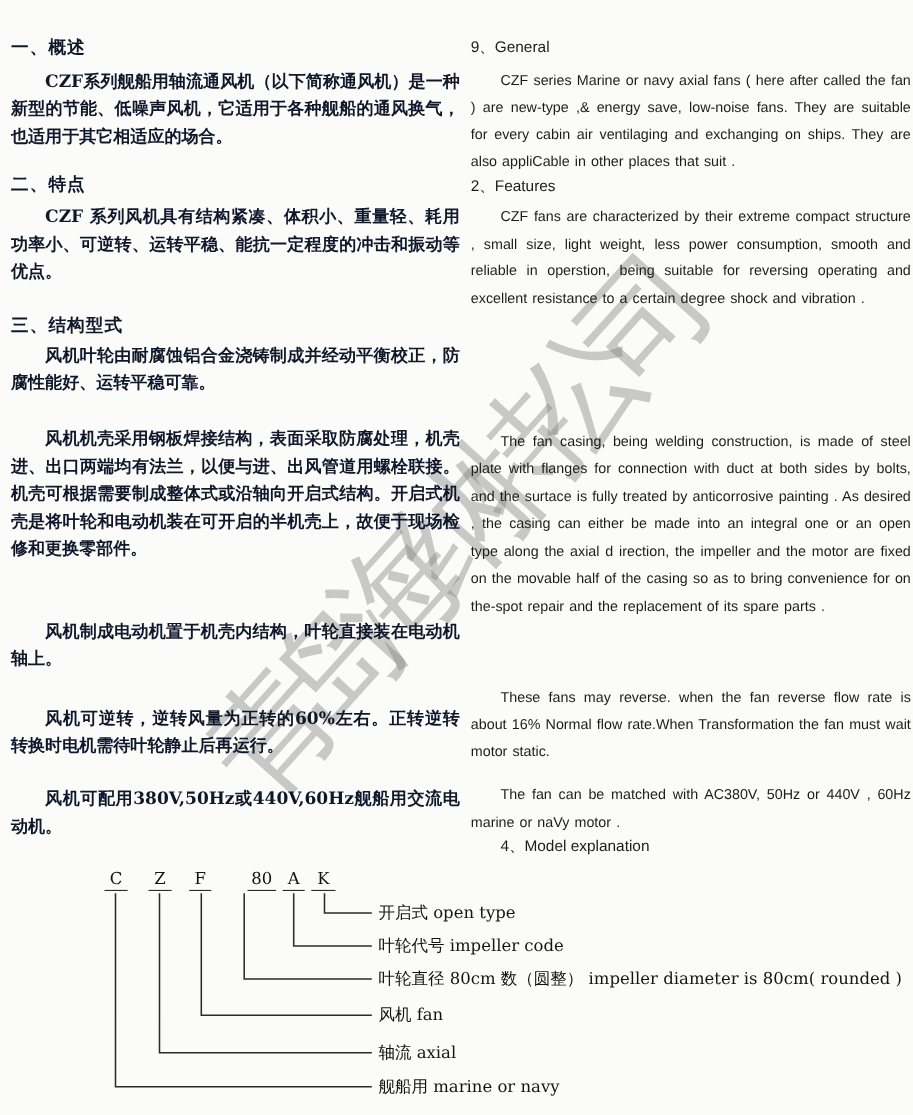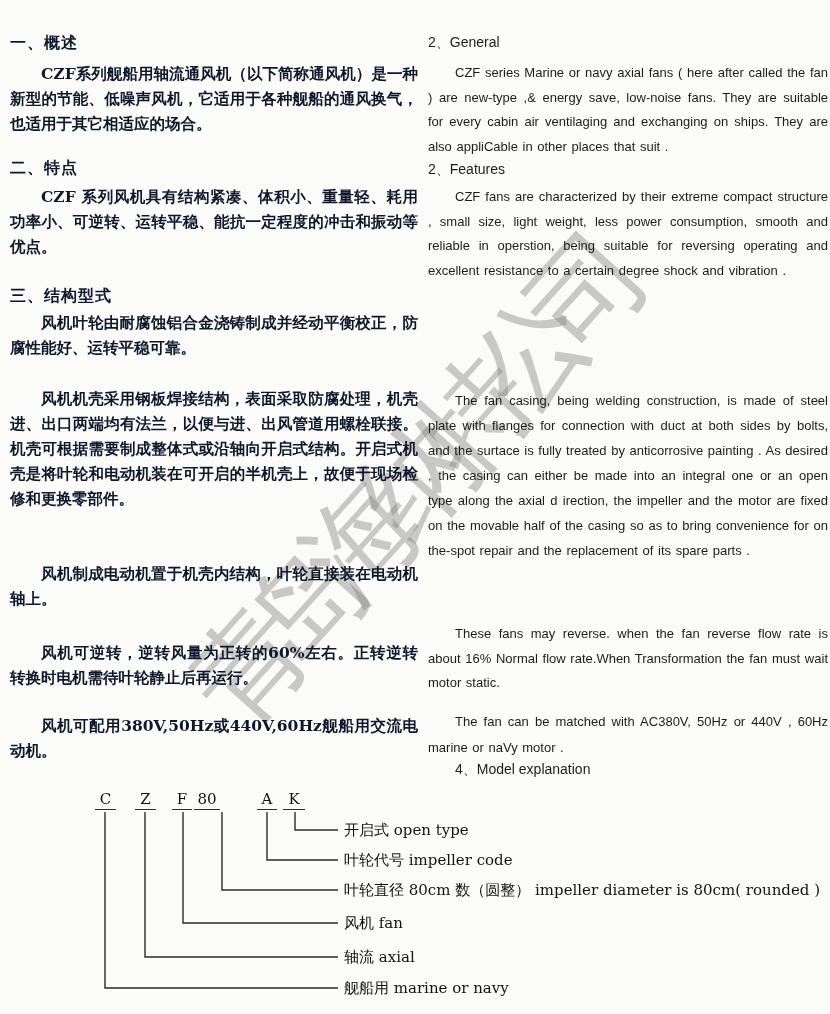--- a/index.html
+++ b/index.html
@@ -54,21 +54,21 @@
     <div class="block cn cn-p" style="top:61px">CZF系列舰船用轴流通风机（以下简称通风机）是一种新型的节能、低噪声风机，它适用于各种舰船的通风换气，也适用于其它相适应的场合。</div>
     <div class="block cn cn-h" style="top:158px">二、特点</div>
     <div class="block cn cn-p" style="top:184px">CZF 系列风机具有结构紧凑、体积小、重量轻、耗用功率小、可逆转、运转平稳、能抗一定程度的冲击和振动等优点。</div>
     <div class="block cn cn-h" style="top:286px">三、结构型式</div>
     <div class="block cn cn-p" style="top:386px">风机机壳采用钢板焊接结构，表面采取防腐处理，机壳进、出口两端均有法兰，以便与进、出风管道用螺栓联接。机壳可根据需要制成整体式或沿轴向开启式结构。开启式机壳是将叶轮和电动机装在可开启的半机壳上，故便于现场检修和更换零部件。</div>
     <div class="block cn cn-p" style="top:310px">风机叶轮由耐腐蚀铝合金浇铸制成并经动平衡校正，防腐性能好、运转平稳可靠。</div>
     <div class="block cn cn-p" style="top:561px">风机制成电动机置于机壳内结构，叶轮直接装在电动机轴上。</div>
     <div class="block cn cn-p" style="top:640px">风机可逆转，逆转风量为正转的60%左右。正转逆转转换时电机需待叶轮静止后再运行。</div>
     <div class="block cn cn-p" style="top:713px">风机可配用380V,50Hz或440V,60Hz舰船用交流电动机。</div>
 
-    <div class="block en en-h" style="top:33px">2、General</div>
+    <div class="block en en-h" style="top:33px">9、General</div>
     <div class="block en en-p" style="top:61px">CZF series Marine or navy axial fans ( here after called the fan ) are new-type ,&amp; energy save, low-noise fans. They are suitable for every cabin air ventilaging and exchanging on ships. They are also appliCable in other places that suit .</div>
     <div class="block en en-h" style="top:160px">2、Features</div>
     <div class="block en en-p" style="top:185px">CZF fans are characterized by their extreme compact structure , small  size, light weight, less power consumption, smooth and reliable in operstion, being suitable for reversing operating and excellent resistance to a certain degree shock and vibration .</div>
     <div class="block en en-p" style="top:388px; line-height:25px">The fan casing, being welding construction, is made of steel plate with flanges for connection with duct at both sides by bolts, and the surtace is fully treated by anticorrosive painting . As desired , the casing can either be made into an integral one or an open type along the axial d irection, the impeller and the motor are fixed on the movable half of the casing so as to bring convenience for on the-spot repair and the replacement of its spare parts .</div>
     <div class="block en en-p" style="top:622px">These fans may reverse. when the fan reverse flow rate is about 16% Normal flow rate.When Transformation the fan must wait motor static.</div>
     <div class="block en en-p" style="top:709px; line-height:25.5px">The fan can be matched with AC380V, 50Hz or 440V , 60Hz marine or naVy motor .</div>
     <div class="block en en-h en-h-indent" style="top:760px">4、Model explanation</div>
 
   </div>
 
@@ -79,21 +79,21 @@
       <polyline points="222,812 222,890 338,890"></polyline>
       <polyline points="183,812 183,923 338,923"></polyline>
       <polyline points="145,812 145,957 338,957"></polyline>
       <polyline points="105,812 105,988 338,988"></polyline>
     </g>
   </svg>
 
   <span class="code-letter" style="left:95px;  width:21px">C</span>
   <span class="code-letter" style="left:135px; width:21px">Z</span>
   <span class="code-letter" style="left:172px; width:20px">F</span>
-  <span class="code-letter" style="left:194px; width:26px">80</span>
+  <span class="code-letter" style="left:225px; width:26px">80</span>
   <span class="code-letter" style="left:257px; width:20px">A</span>
   <span class="code-letter" style="left:283px; width:22px">K</span>
 
   <div class="diagram-label" style="top:830px">开启式 open type</div>
   <div class="diagram-label" style="top:860px">叶轮代号 impeller code</div>
   <div class="diagram-label" style="top:890px">叶轮直径 80cm 数（圆整）  impeller diameter is 80cm( rounded )</div>
   <div class="diagram-label" style="top:923px">风机 fan</div>
   <div class="diagram-label" style="top:957px">轴流 axial</div>
   <div class="diagram-label" style="top:988px">舰船用  marine or navy</div>
 

